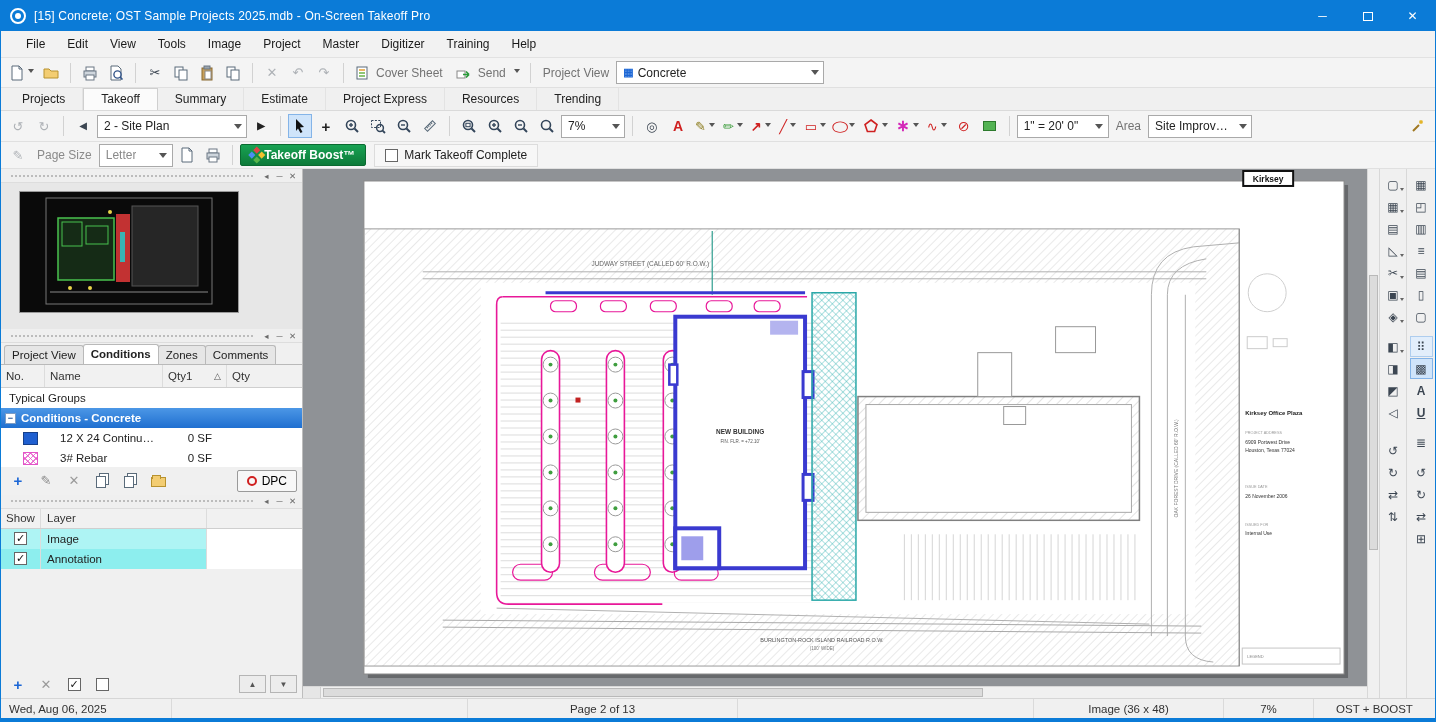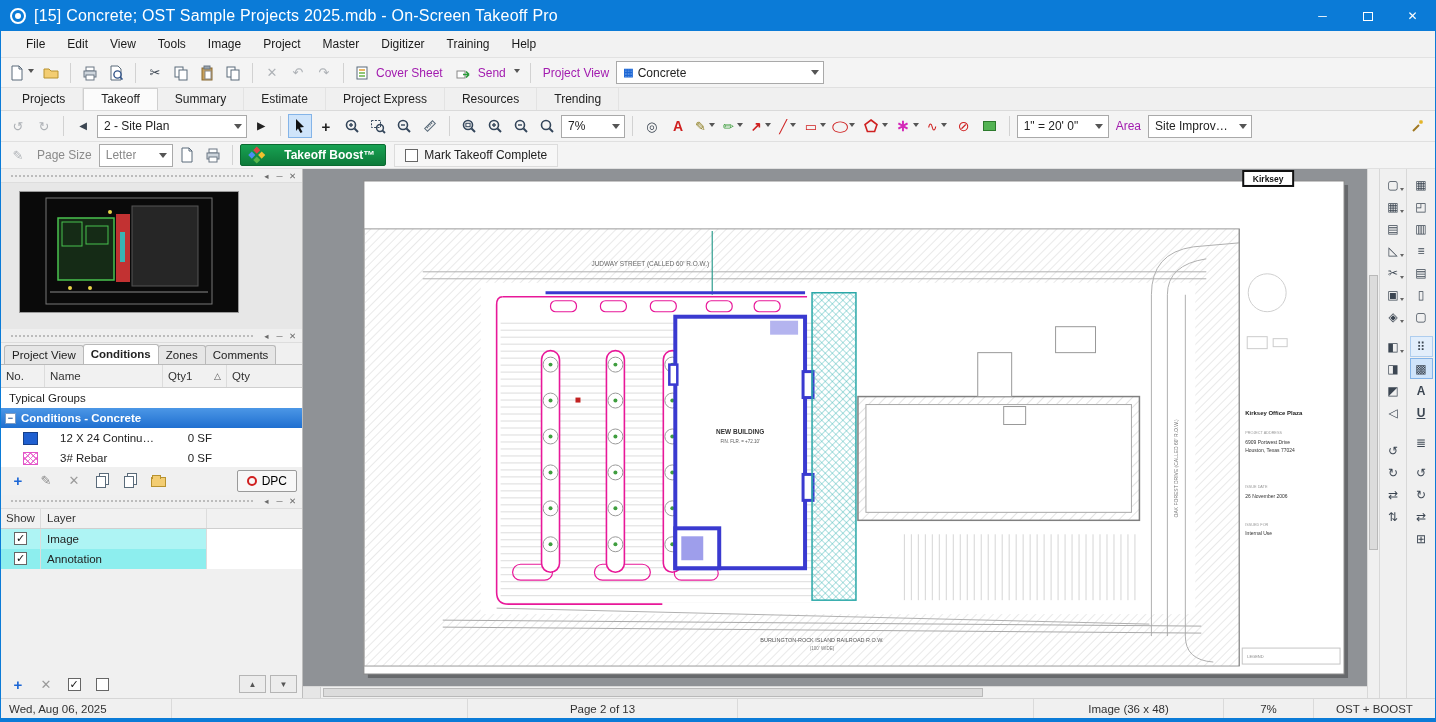--- a/index.html
+++ b/index.html
@@ -3,21 +3,21 @@
 <meta charset="utf-8">
 <style>
   *{box-sizing:border-box;margin:0;padding:0}
   html,body{background:#6b6b6b;font-family:"Liberation Sans",sans-serif;font-size:12px;color:#222}
   .window{width:1436px;height:722px;background:#f0f0f0;border:1px solid #0b7bd7;border-bottom:4px solid #0b7bd7;display:flex;flex-direction:column;overflow:hidden}
 
   
   .titlebar{height:30px;background:#0b7bd7;color:#fff;display:flex;align-items:center;flex:0 0 auto}
   .app-logo{width:16px;height:16px;border:2px solid #fff;border-radius:50%;margin:0 8px 0 9px;display:flex;align-items:center;justify-content:center}
   .app-logo i{width:6px;height:6px;background:#fff;border-radius:50%}
-  .title-text{font-size:16px;letter-spacing:.2px}
+  .title-text{font-size:12px;letter-spacing:.2px}
   .win-btns{margin-left:auto;display:flex;height:100%}
   .win-btn{width:45px;height:100%;display:flex;align-items:center;justify-content:center;color:#fff;font-size:12px;background:transparent;border:none}
   .max-box{width:10px;height:9px;border:1.4px solid #fff;display:inline-block}
 
   
   .menubar{height:27px;background:#f2f2f2;border-bottom:1px solid #e2e2e2;display:flex;align-items:center;padding-left:14px}
   .menu-item{padding:0 11px;line-height:26px;color:#1a1a1a;font-size:12px}
 
   
   .toolbar{display:flex;align-items:center;background:#f4f4f4;border-bottom:1px solid #e0e0e0;padding:0 5px;gap:2px;flex:0 0 auto}
@@ -27,28 +27,28 @@
   .sep{width:1px;height:20px;background:#d2d2d2;margin:0 5px;flex:0 0 auto}
   .tbtn{height:24px;min-width:24px;border:1px solid transparent;background:transparent;display:flex;align-items:center;justify-content:center;gap:1px;padding:0 2px}
   .tbtn.active{background:#cfe4fa;border-color:#84b4e8}
   .tbtn.dis{opacity:.38}
   .g{font-size:13px;line-height:1;color:#3c4652}
   .c-red{color:#cf2020}.c-mag{color:#d428b8}.c-olive{color:#8a7a1a}.c-green{color:#3f9e3f}
   .c-dark{color:#222;font-weight:bold}.c-blue{color:#1b66d6;font-weight:bold}
   .ell{transform:scaleX(1.4);display:inline-block;font-size:11px}
   .ddm{width:0;height:0;border:3px solid transparent;border-top:4px solid #555;margin-left:2px;display:inline-block}
   .si{width:16px;height:16px}
-  .lbl{font-size:12px;color:#a21caf;padding:0 5px;white-space:nowrap}
+  .lbl{font-size:12px;color:#737373;padding:0 5px;white-space:nowrap}
   .lbl.dim{color:#8a8a8a}
   .combo{height:23px;border:1px solid #a9a9a9;background:#fff;display:flex;align-items:center;padding-left:6px;gap:4px;white-space:nowrap;font-size:12px}
   .combo .ct{overflow:hidden;text-overflow:ellipsis;white-space:nowrap}
   .combo .cbtn{margin-left:auto;width:17px;height:100%;display:flex;align-items:center;justify-content:center}
   .tri{width:0;height:0;border:4px solid transparent;border-top:5px solid #555;margin-top:4px}
   .green-rect{width:13px;height:10px;background:#53b353;border:1px solid #2c7a2c}
-  .boost-btn{height:22px;display:flex;align-items:center;gap:22px;padding:0 10px;background:linear-gradient(#18a253,#0d7a39);border:1px solid #0a superfluous;border:1px solid #0a6a30;color:#fff;font-weight:bold;font-size:12px;border-radius:2px}
+  .boost-btn{height:22px;display:flex;align-items:center;gap:2px;padding:0 10px;background:linear-gradient(#18a253,#0d7a39);border:1px solid #0a superfluous;border:1px solid #0a6a30;color:#fff;font-weight:bold;font-size:12px;border-radius:2px}
   .boost-ic{display:grid;grid-template-columns:5px 5px;grid-template-rows:5px 5px;gap:1.5px;transform:rotate(45deg)}
   .boost-ic i{display:block}
   .boost-ic i:nth-child(1){background:#e04545}.boost-ic i:nth-child(2){background:#f2c12e}
   .boost-ic i:nth-child(3){background:#4c8df0}.boost-ic i:nth-child(4){background:#58b44a}
   .mark-panel{height:23px;display:flex;align-items:center;gap:6px;padding:0 10px;border:1px solid #dcdcdc;background:#f7f7f7;margin-left:6px}
   .cb{width:13px;height:13px;border:1px solid #666;background:#fff;display:inline-flex;align-items:center;justify-content:center;font-size:11px;line-height:1;color:#111;flex:0 0 auto}
   .cb.empty{color:transparent}
 
   
   .maintabs{height:23px;background:#f0f0f0;border-bottom:1px solid #dadada;display:flex;align-items:stretch;padding-left:4px;flex:0 0 auto}

